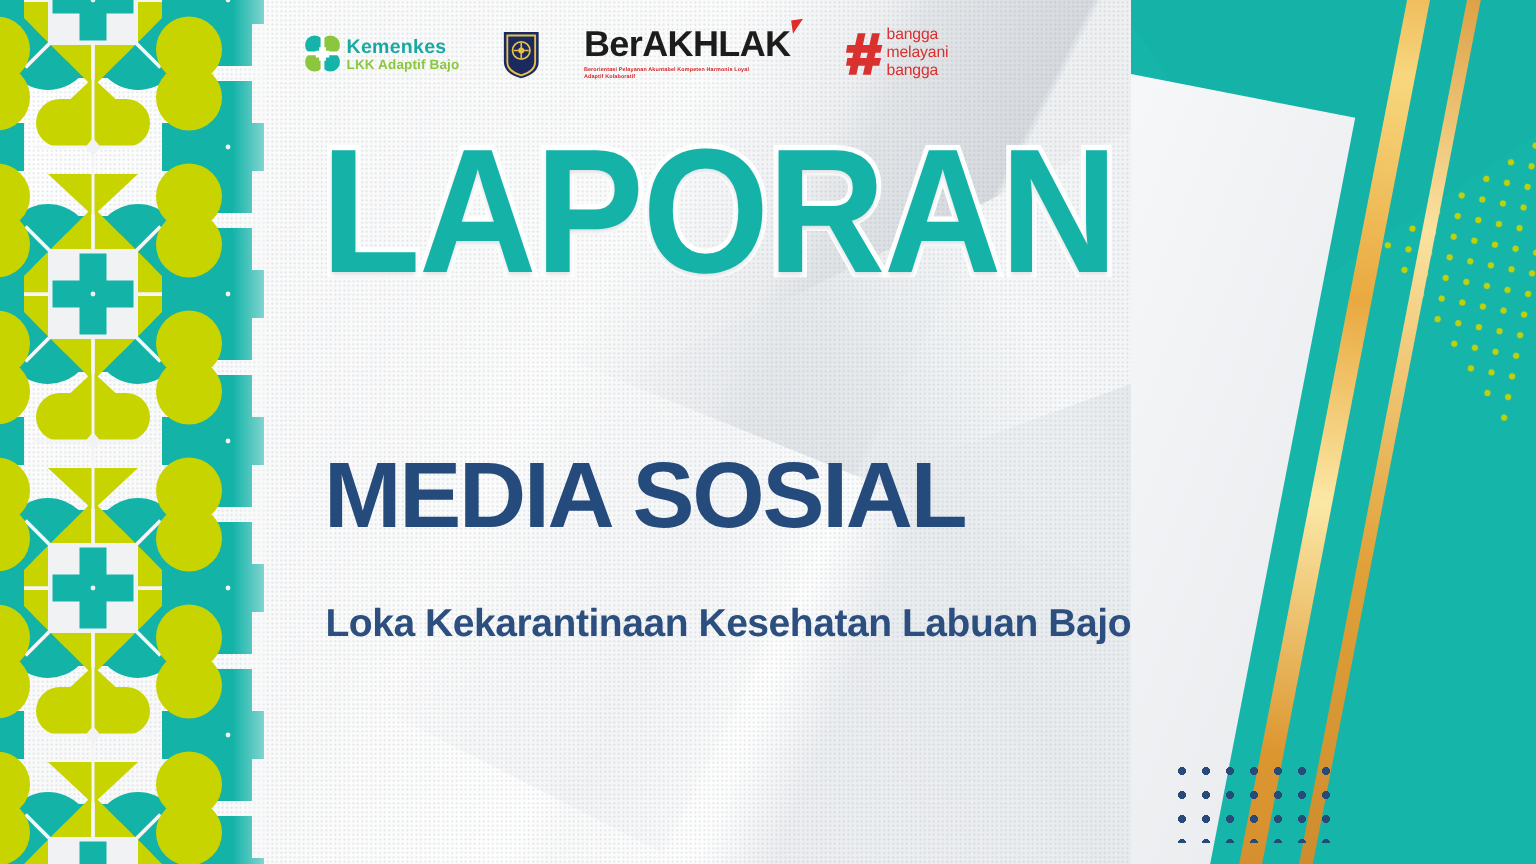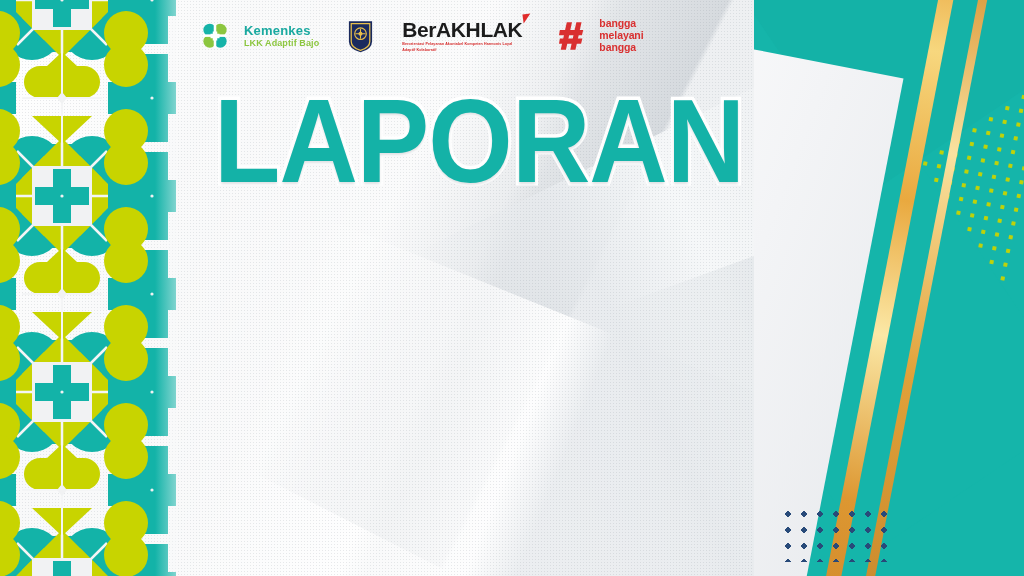--- a/index.html
+++ b/index.html
@@ -127,41 +127,41 @@
     width:112px;height:56px;
     background-image:radial-gradient(#284a79 2.6px, transparent 2.8px);
     background-size:16px 16px;
   }
 
   
   .logo-row{
     position:absolute;left:200px;top:12px;
     display:flex;align-items:center;gap:28px;height:48px;
   }
-  .logo{display:flex;align-items:center;gap:14px;}
+  .logo{display:flex;align-items:center;gap:1px;}
 
   .kem-txt{line-height:1;}
   .kem-l1{font-size:13px;font-weight:bold;color:#1aa9a0;letter-spacing:.2px;}
   .kem-l2{font-size:9px;font-weight:bold;color:#8cc63f;letter-spacing:.1px;margin-top:2px;}
 
   .berakhlak{line-height:1;}
-  .ber-main{font-size:21px;font-weight:bold;color:#1c1c1c;letter-spacing:-.4px;position:relative;}
+  .ber-main{font-size:24px;font-weight:bold;color:#1c1c1c;letter-spacing:-.4px;position:relative;}
   .ber-ak{color:#1c1c1c;}
   .ber-tick{
     display:inline-block;width:0;height:0;margin-left:1px;vertical-align:top;
     border-left:8px solid #e02b2b;border-bottom:9px solid transparent;
     transform:translateY(-5px) rotate(-8deg);
   }
   .ber-sub{
     font-size:3.6px;font-weight:bold;color:#d62828;
     line-height:1.5;margin-top:2px;max-width:112px;letter-spacing:.1px;
   }
 
   .bangga-txt{line-height:1.12;}
-  .bangga-txt div{font-size:10.5px;font-weight:bold;color:#d93030;letter-spacing:-.1px;}
+  .bangga-txt div{font-size:10.5px;font-weight:normal;color:#d93030;letter-spacing:-.1px;}
 
   
   .title-laporan{
     position:absolute;left:214px;top:82px;
     font-size:118px;line-height:1;
     font-weight:bold;
     color:#14b2a7;
     letter-spacing:-1px;
     transform:scaleX(.92);
     transform-origin:left top;
@@ -380,14 +380,16 @@
       </svg>
       <div class="bangga-txt">
         <div>bangga</div>
         <div>melayani</div>
         <div>bangga</div>
       </div>
     </div>
   </div>
 
   <div class="title-laporan">LAPORAN</div>
+  <div class="title-line title-line2">MEDIA SOSIAL</div>
+  <div class="subtitle">Loka Kekarantinaan Kesehatan Labuan Bajo</div>
 
 </div>
 
 </body></html>

